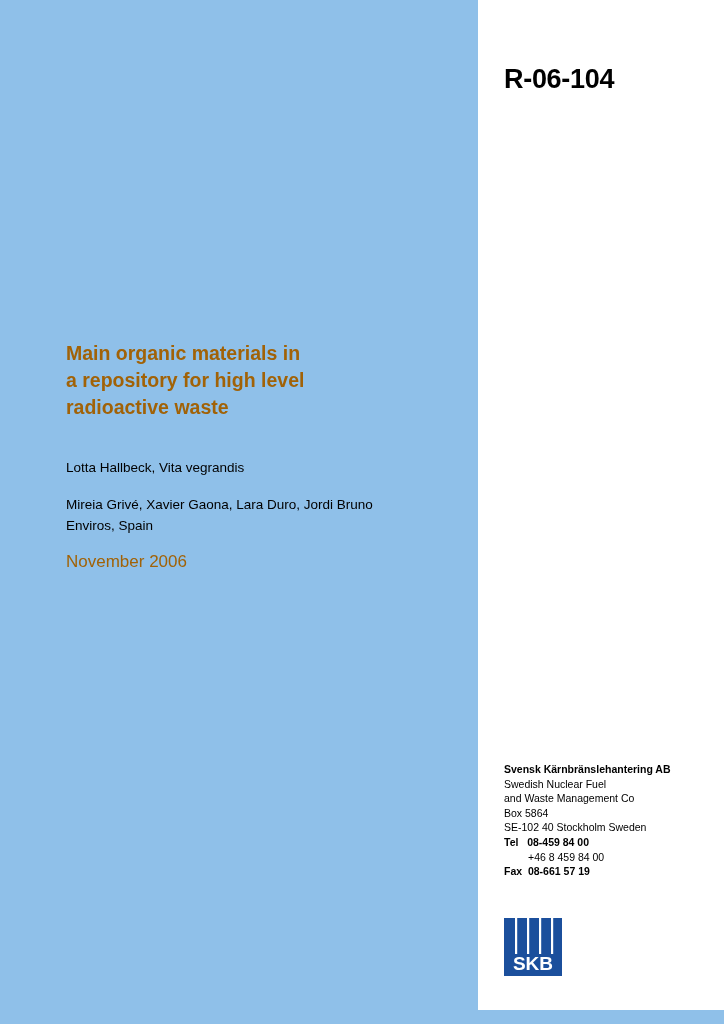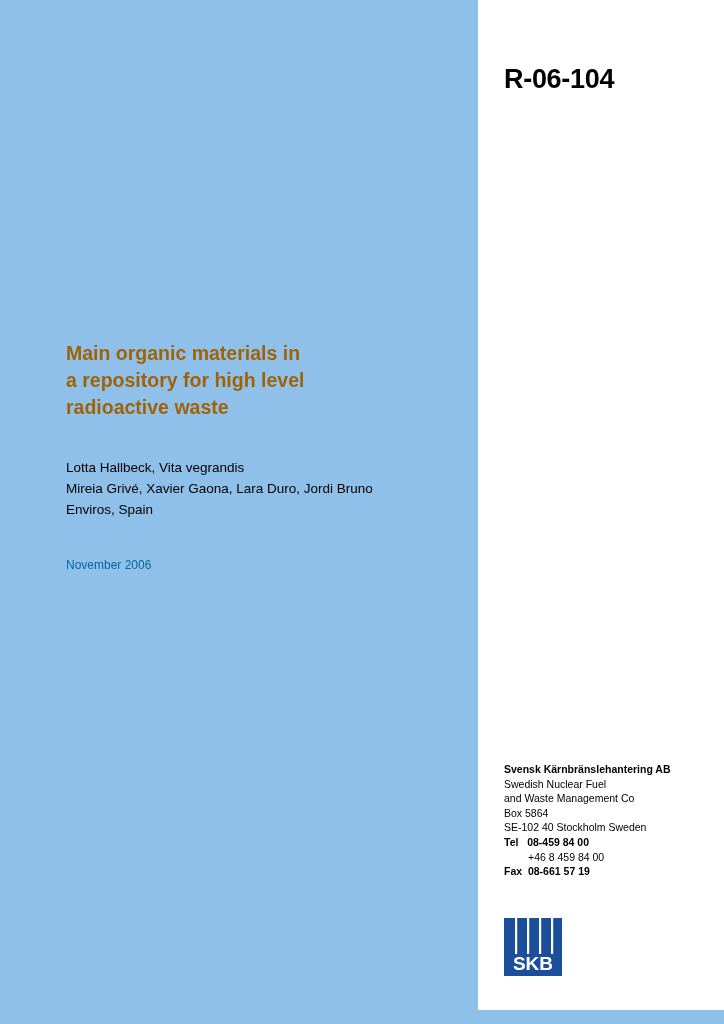--- a/index.html
+++ b/index.html
@@ -65,25 +65,26 @@
   }
   .authors {
     margin-top: 36px;
   }
   .author-line {
     font-size: 13.5px;
     line-height: 21px;
     color: #000000;
   }
   .author-group {
+    margin-top: 16px;
   }
   .pub-date {
-    margin-top: 38px;
-    font-size: 12px;
-    color: #0369a1;
+    margin-top: 16px;
+    font-size: 17px;
+    color: #a16207;
   }
   
   .publisher {
     position: absolute;
     top: 762px;
     left: 504px;
     width: 210px;
     font-size: 10.5px;
     line-height: 14.6px;
     color: #000000;

